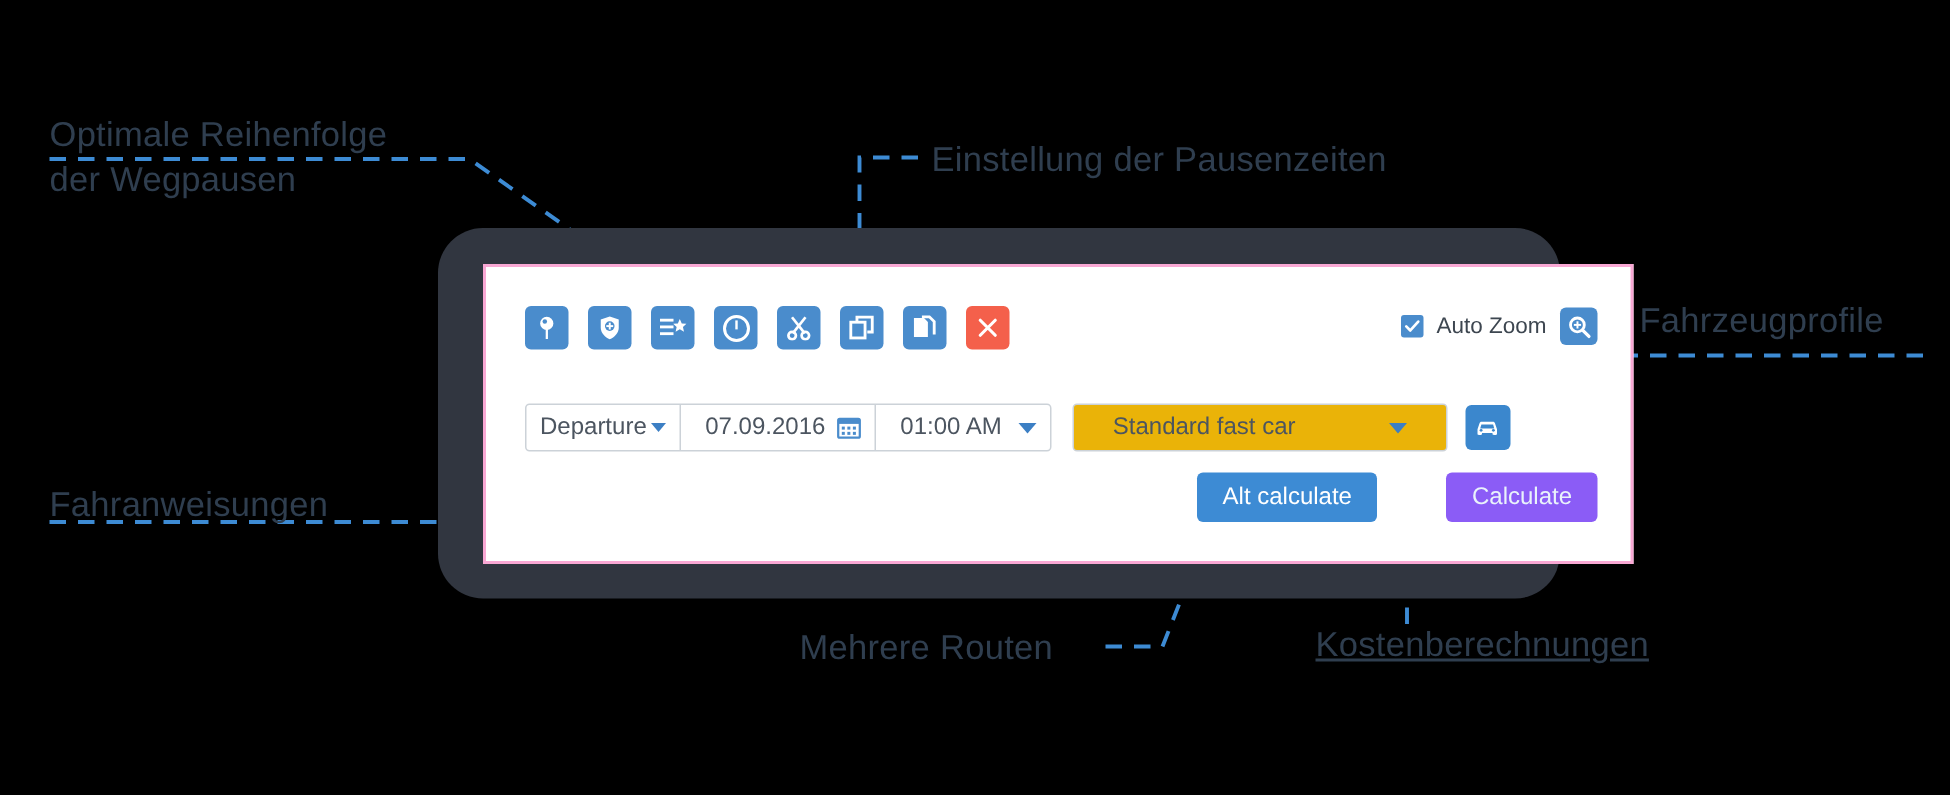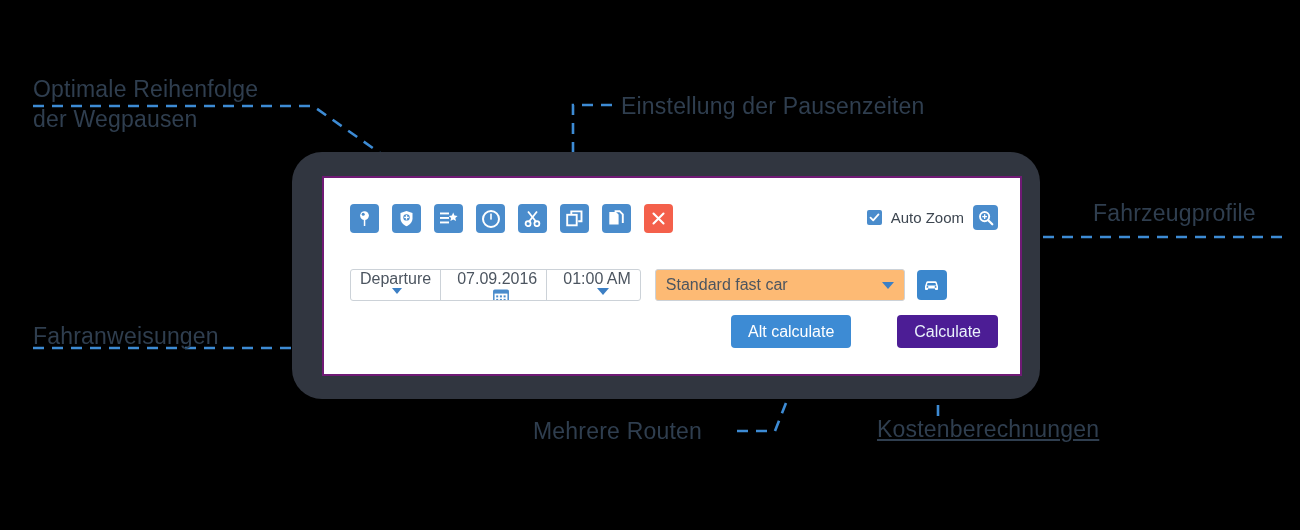--- a/index.html
+++ b/index.html
@@ -9,22 +9,22 @@
   
   .callout{position:absolute;color:#2f3e4f;font-size:23px;line-height:30px;
            white-space:pre-line;letter-spacing:.2px;}
 
   
   #connectors{position:absolute;left:0;top:0;width:1300px;height:530px;}
 
   
   .tablet{position:absolute;left:292px;top:152px;width:748px;height:247px;
           background:#313640;border-radius:30px;}
-  .screen{position:absolute;left:322px;top:176px;width:700px;height:200px;
-          background:#ffffff;border:2px solid #701a75;box-sizing:border-box;text-decoration:underline;}
+  .screen{position:absolute;left:322px;top:176px;width:767px;height:200px;
+          background:#ffffff;border:2px solid #f9a8d4;box-sizing:border-box;text-decoration:underline;}
 
   
   .toolbar{position:absolute;left:26px;top:26px;display:flex;gap:13px;align-items:center;}
   .tbtn{width:29px;height:29px;border-radius:4px;background:#4a8ccc;
         display:flex;align-items:center;justify-content:center;}
   .tbtn.red{background:#f4604b;}
   .tbtn svg{display:block;}
 
   
   .zoomwrap{position:absolute;right:22px;top:27px;display:flex;align-items:center;gap:9px;}
@@ -32,38 +32,38 @@
        display:flex;align-items:center;justify-content:center;}
   .zlabel{font-size:15px;color:#3d4650;}
   .zbtn{width:25px;height:25px;border-radius:4px;background:#4a8ccc;
         display:flex;align-items:center;justify-content:center;}
 
   
   .formrow{position:absolute;left:26px;top:91px;display:flex;align-items:center;}
   .group{display:flex;border:1px solid #ccd2d8;border-radius:3px;background:#fff;height:32px;
          box-sizing:border-box;overflow:hidden;}
   .cell{display:flex;align-items:center;height:100%;padding:0 9px;
-        font-size:16px;color:#4c5560;box-sizing:border-box;flex-direction:column;}
+        font-size:16px;color:#4c5560;box-sizing:border-box;}
   .cell + .cell{border-left:1px solid #ccd2d8;padding-left:16px;}
   .caret{width:0;height:0;border-left:6px solid transparent;border-right:6px solid transparent;
          border-top:7px solid #3c7fc4;margin-left:3px;}
   .caret.sm{border-left-width:5px;border-right-width:5px;border-top-width:6px;}
 
   .profile{margin-left:14px;width:250px;height:32px;border:1px solid #ccd2d8;border-radius:3px;
-           background:#fdba74;display:flex;align-items:center;padding:0 10px;box-sizing:border-box;
+           background:#eab308;display:flex;align-items:center;padding:0 26px;box-sizing:border-box;
            justify-content:space-between;font-size:16px;color:#4c5560;}
   .carbtn{margin-left:12px;width:30px;height:30px;border-radius:4px;background:#3b87cd;
           display:flex;align-items:center;justify-content:center;}
 
   
   .actions{position:absolute;right:22px;top:137px;display:flex;gap:14px;}
   .btn{height:33px;border-radius:4px;border:none;font-size:16px;
        font-family:"Liberation Sans",sans-serif;cursor:pointer;padding:0 17px;margin-left:32px;}
   .btn-primary{background:#3d8bd4;color:#fff;}
-  .btn-disabled{background:#4c1d95;color:#e9f2fb;}
+  .btn-disabled{background:#8b5cf6;color:#e9f2fb;}
 </style>
 </head>
 <body>
 
 <svg id="connectors" viewBox="0 0 1300 530" xmlns="http://www.w3.org/2000/svg">
   <g stroke="#3d8bd4" stroke-width="2.6" fill="none" stroke-dasharray="11 8">
 
     <path d="M33 106 H 313 L 444 198"></path>
 
     <path d="M612 105 H 573 V 268"></path>

